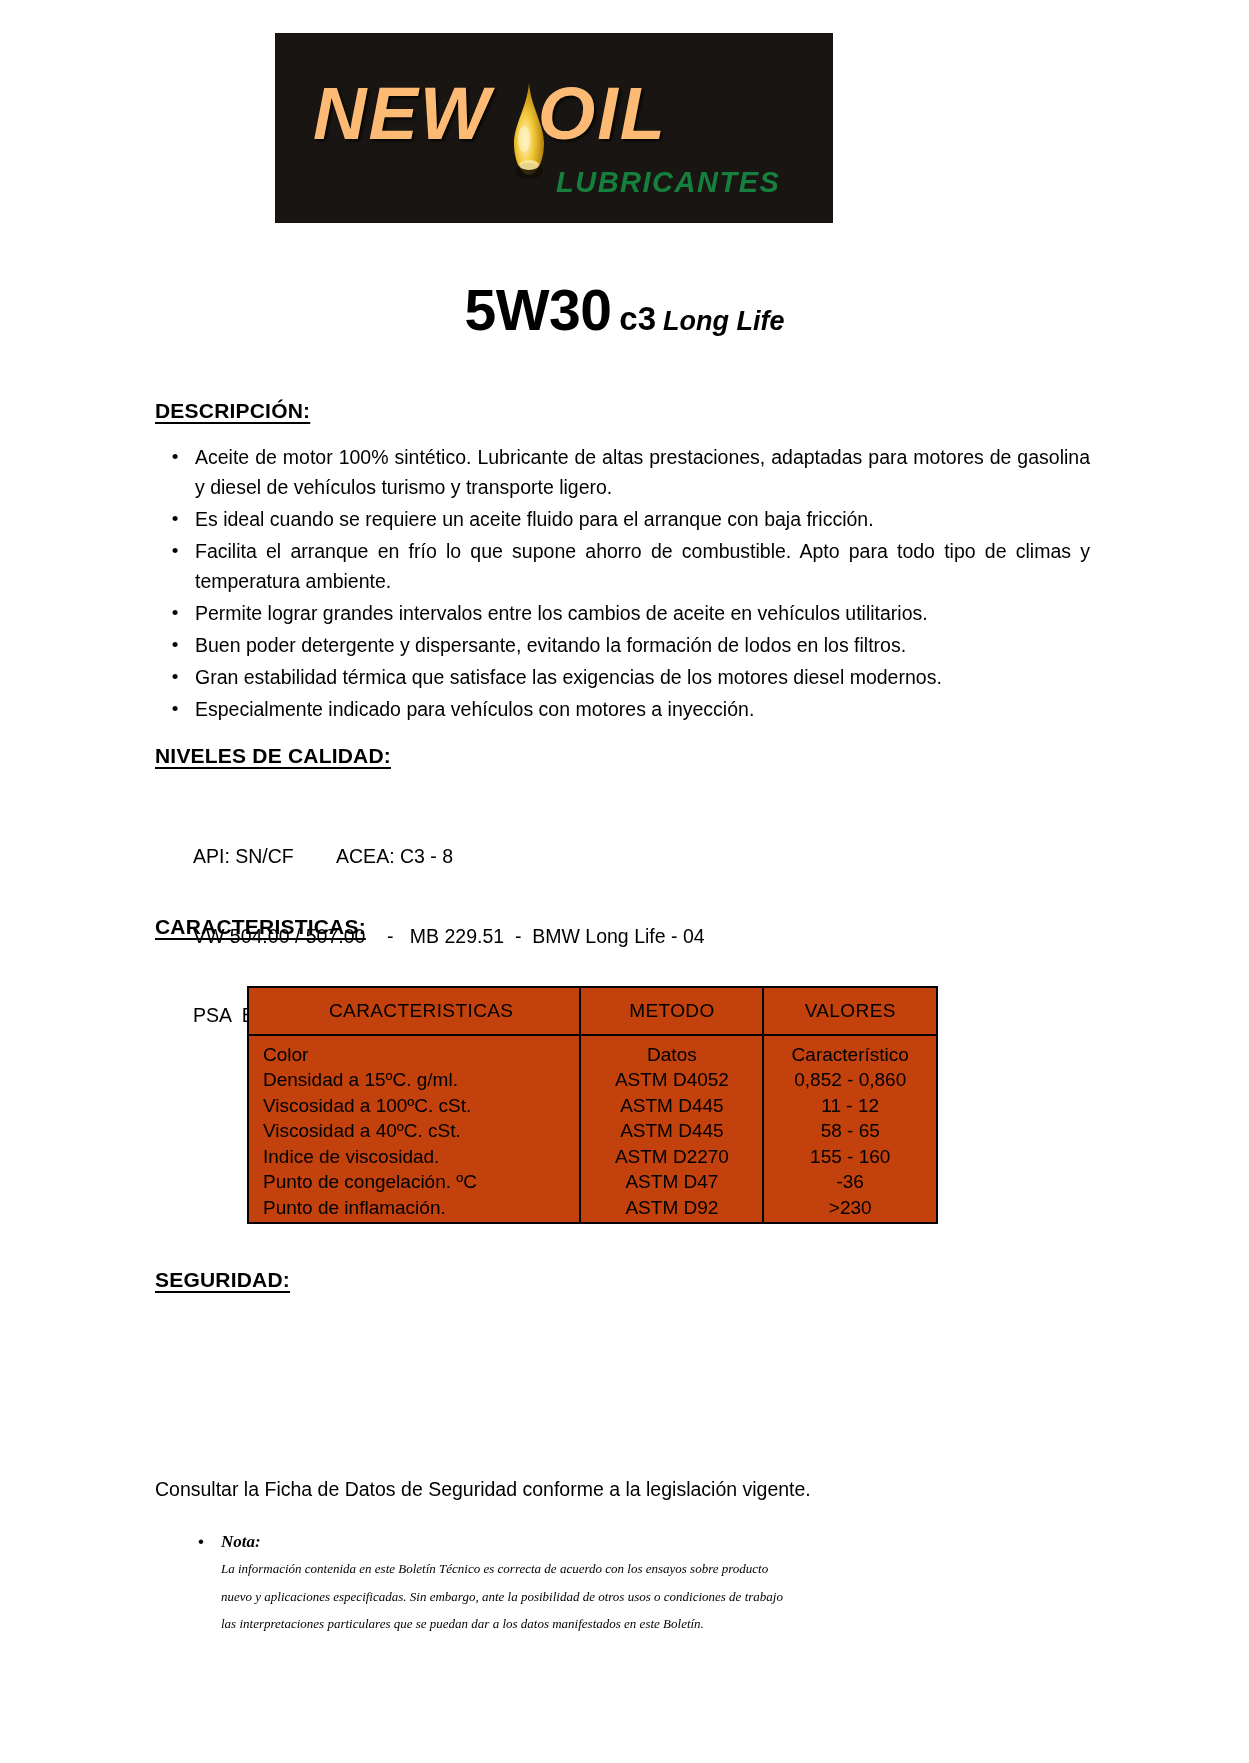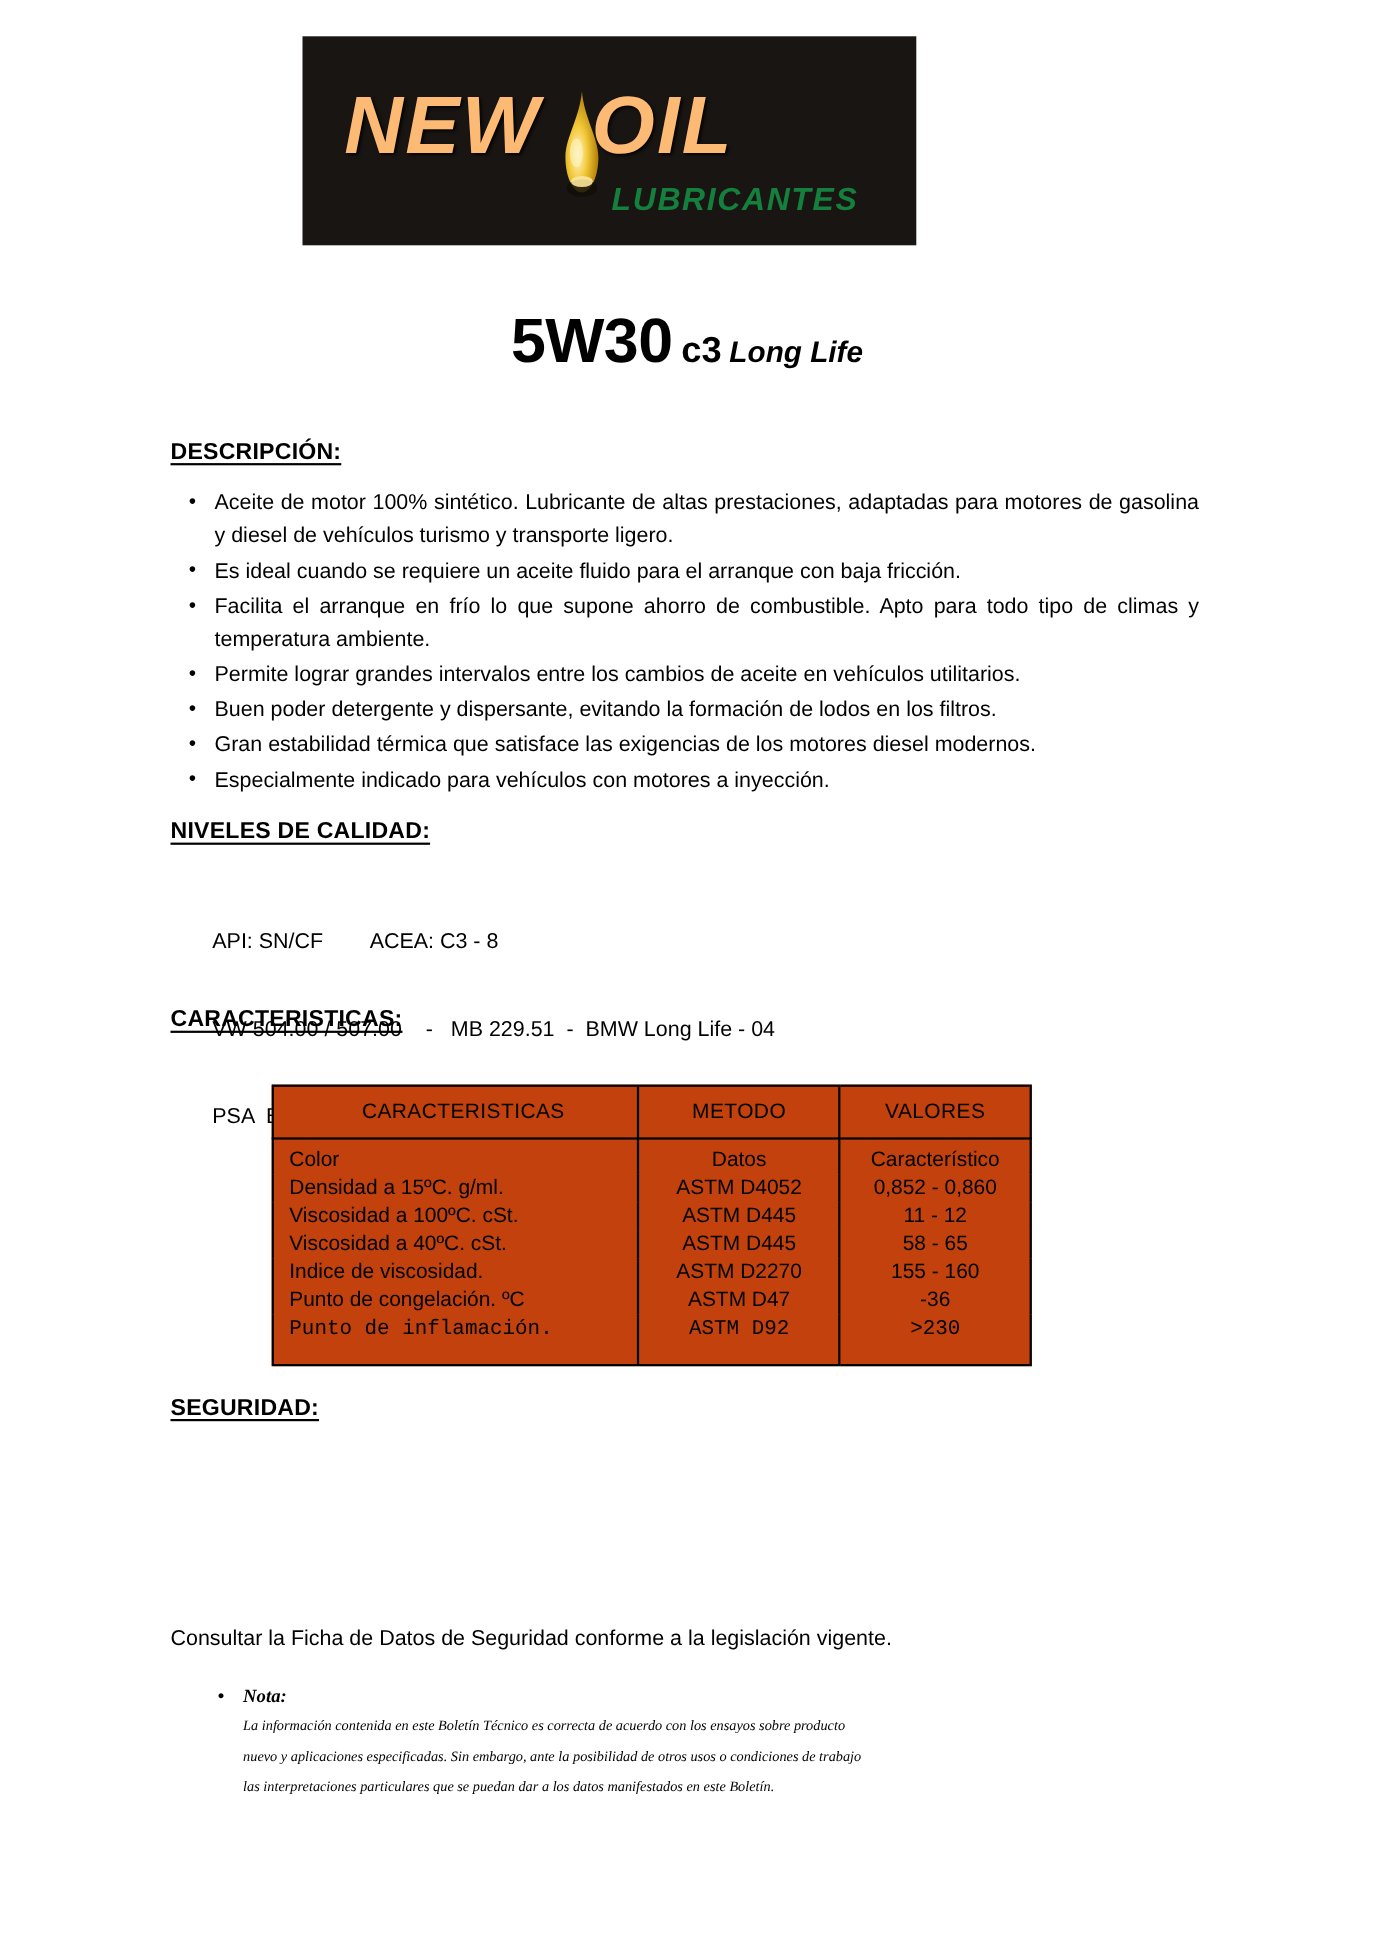--- a/index.html
+++ b/index.html
@@ -182,21 +182,21 @@
     height: 46px;
     text-align: center;
     font-weight: normal;
     letter-spacing: 0.4px;
   }
   .char-table tbody td {
     height: 25.5px;
     border-bottom: none;
   }
   .char-table tbody tr:first-child td { padding-top: 6px; }
-  .char-table tbody tr:last-child td { padding-bottom: 19px; font-family: Liberation Mono, monospace; }
+  .char-table tbody tr:last-child td { padding-bottom: 1px; }
   .col-name { width: 300px; text-align: left; padding-left: 14px !important; }
   .col-method { width: 172px; text-align: center; }
   .col-value { width: 163px; text-align: center; }
 
   
   .security-text {
     position: absolute;
     left: 155px;
     top: 1478px;
     font-family: "Liberation Sans", sans-serif;

